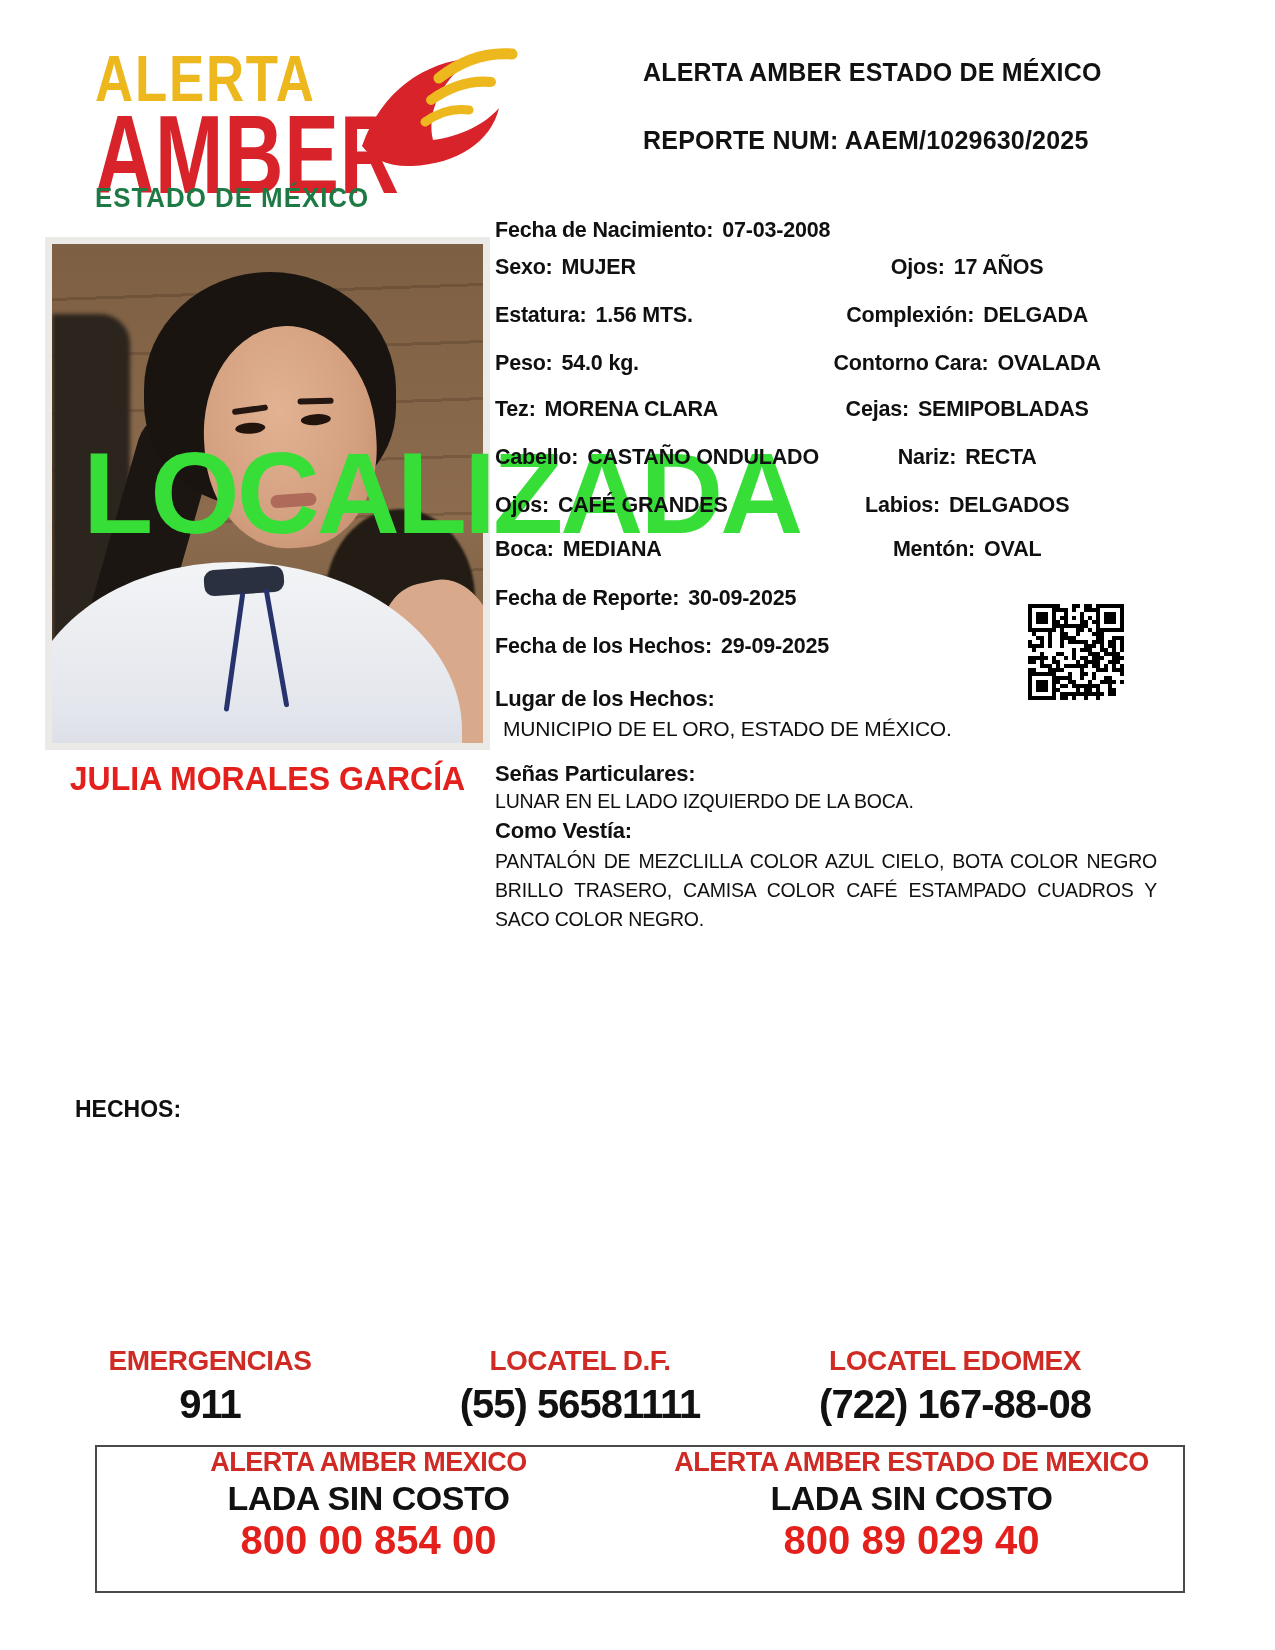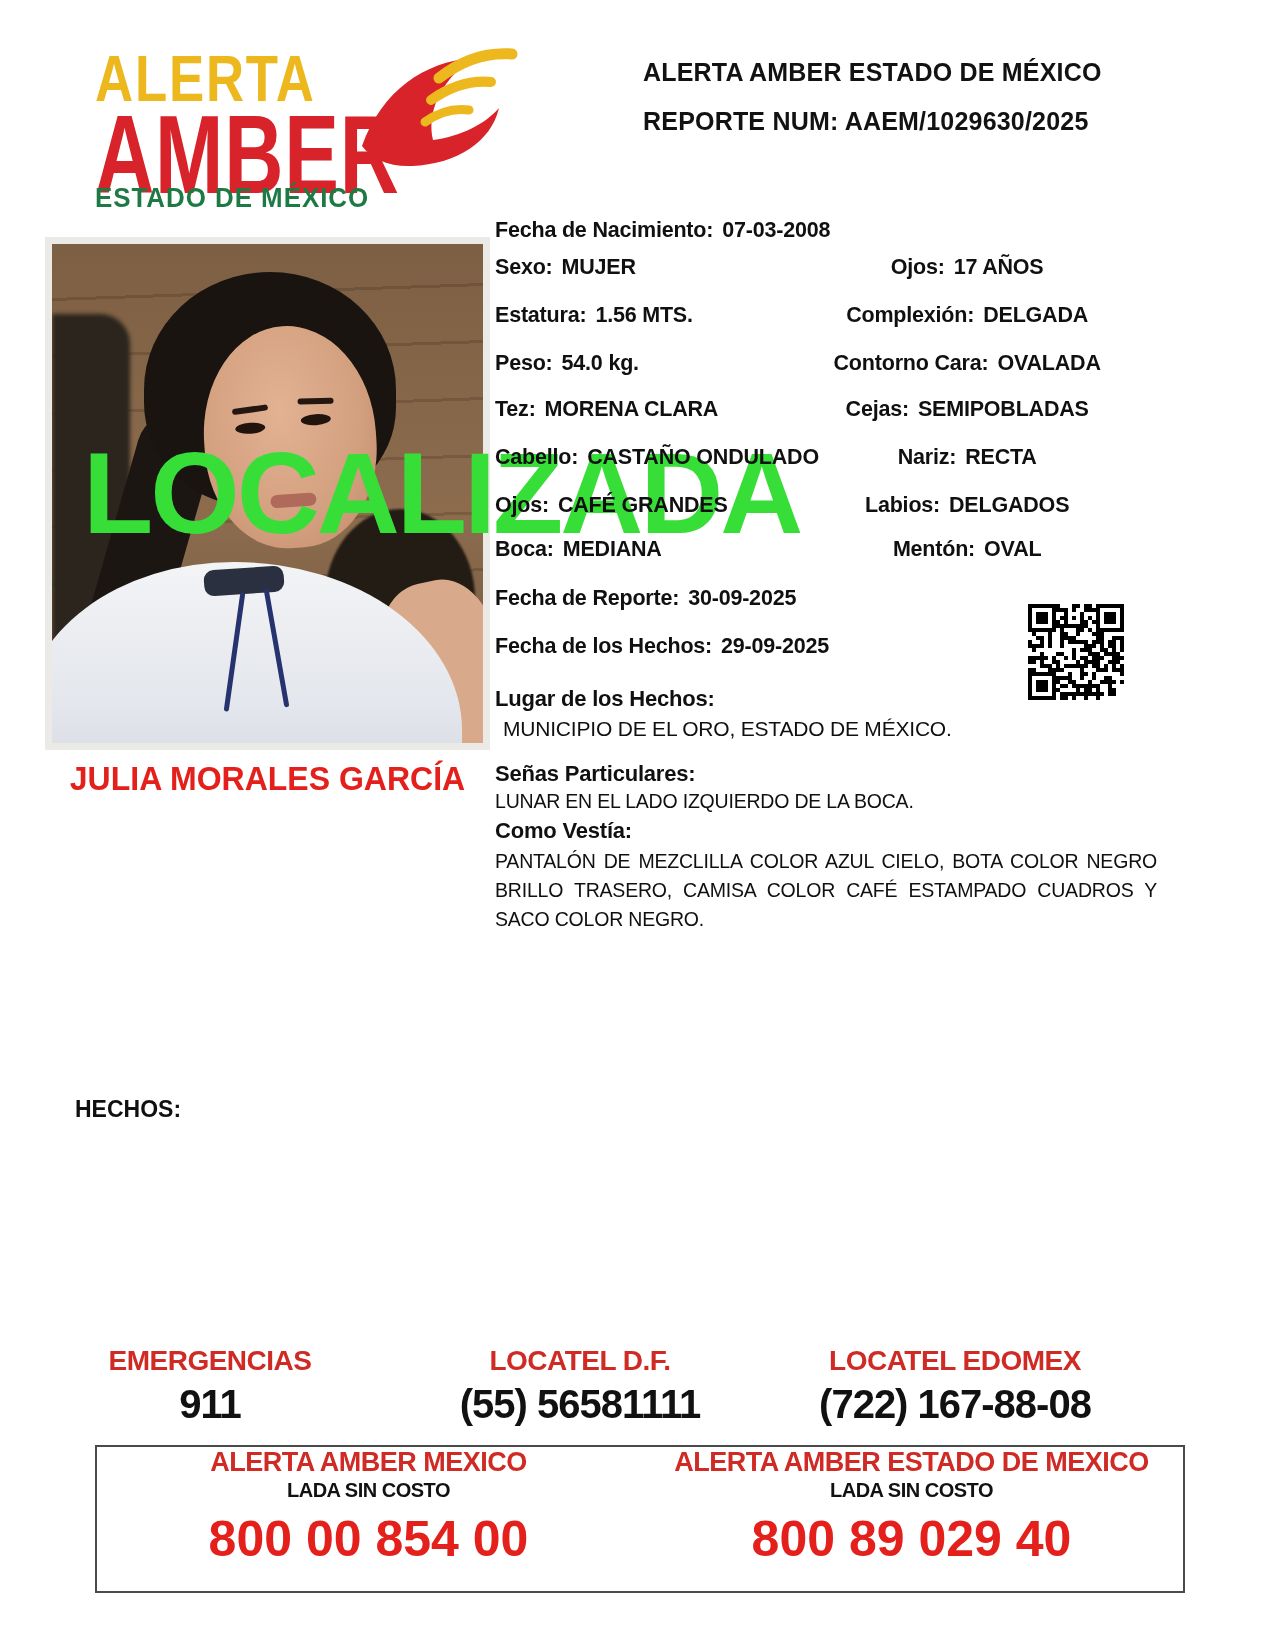--- a/index.html
+++ b/index.html
@@ -12,21 +12,21 @@
     color:var(--logo-yellow,#edb71e); letter-spacing:2px; transform:scale(.88,1.08); transform-origin:left top; }
   .logo-amber { position:absolute; left:0; top:52px; font-size:100px; font-weight:bold;
     color:var(--logo-red,#d8232a); letter-spacing:1px; transform:scale(.82,1.12); transform-origin:left top; }
   .logo-region { position:absolute; left:0; top:145px; font-size:27px; font-weight:bold;
     color:var(--logo-green,#1e7a45); letter-spacing:1px; transform:scaleX(.96); transform-origin:left top; }
   .logo-swoosh { position:absolute; left:212px; top:0px; }
 
   
   .header-block { position:absolute; left:643px; top:58px; width:540px; color:#121212; }
   .header-title { font-size:25px; font-weight:bold; letter-spacing:0.2px; }
-  .header-report { font-size:25px; font-weight:bold; margin-top:20px; letter-spacing:0.2px; }
+  .header-report { font-size:25px; font-weight:bold; margin-top:39px; letter-spacing:0.2px; }
 
   
   .photo { position:absolute; left:45px; top:237px; width:445px; height:513px; z-index:1;
     border:7px solid #eceae6; background:linear-gradient(180deg,#7d5f43 0%,#8d6c4e 55%,#6d553d 100%); overflow:hidden; }
   .planks { position:absolute; inset:0;
     background:repeating-linear-gradient(178deg, rgba(0,0,0,0) 0 54px, rgba(50,32,16,.30) 54px 57px); opacity:.7; }
   .dark-left { position:absolute; left:0; top:70px; width:78px; height:330px; background:#2b251e;
     border-radius:0 30px 30px 0; filter:blur(2px); }
   .figure-right { position:absolute; right:8px; top:265px; width:150px; height:180px; background:#221c15;
     border-radius:50% 50% 40% 40%; filter:blur(1px); }
@@ -86,22 +86,22 @@
   .contact-col { position:absolute; top:1345px; text-align:center; z-index:2; }
   .contact-col.c1 { left:55px; width:310px; } .contact-col.c2 { left:400px; width:360px; } .contact-col.c3 { left:770px; width:370px; }
   .contact-label { font-size:28px; font-weight:bold; color:var(--header-red,#cf2a24); letter-spacing:-0.5px; }
   .contact-number { font-size:40px; font-weight:bold; color:#111; margin-top:5px; letter-spacing:-1px; }
 
   
   .footer-box { position:absolute; left:95px; top:1445px; width:1090px; height:148px;
     border:2px solid #4a4a4a; display:flex; }
   .footer-col { flex:1; text-align:center; }
   .footer-title { font-size:27px; font-weight:bold; color:var(--header-red,#cf2a24); letter-spacing:-0.5px; }
-  .footer-sub { font-size:20px; font-weight:bold; color:#111; margin-top:1px; letter-spacing:-0.5px; }
-  .footer-number { font-size:50px; font-weight:bold; color:var(--accent-red,#e3201b); margin-top:8px; letter-spacing:0px; }
+  .footer-sub { font-size:34px; font-weight:bold; color:#111; margin-top:1px; letter-spacing:-0.5px; }
+  .footer-number { font-size:40px; font-weight:bold; color:var(--accent-red,#e3201b); letter-spacing:0px; }
 </style>
 </head>
 <body>
 
 <div id="page">
 
   <div class="logo">
     <div class="logo-alerta">ALERTA</div>
     <div class="logo-amber">AMBER</div>
     <svg class="logo-swoosh" width="215" height="150" viewBox="0 0 215 150">

